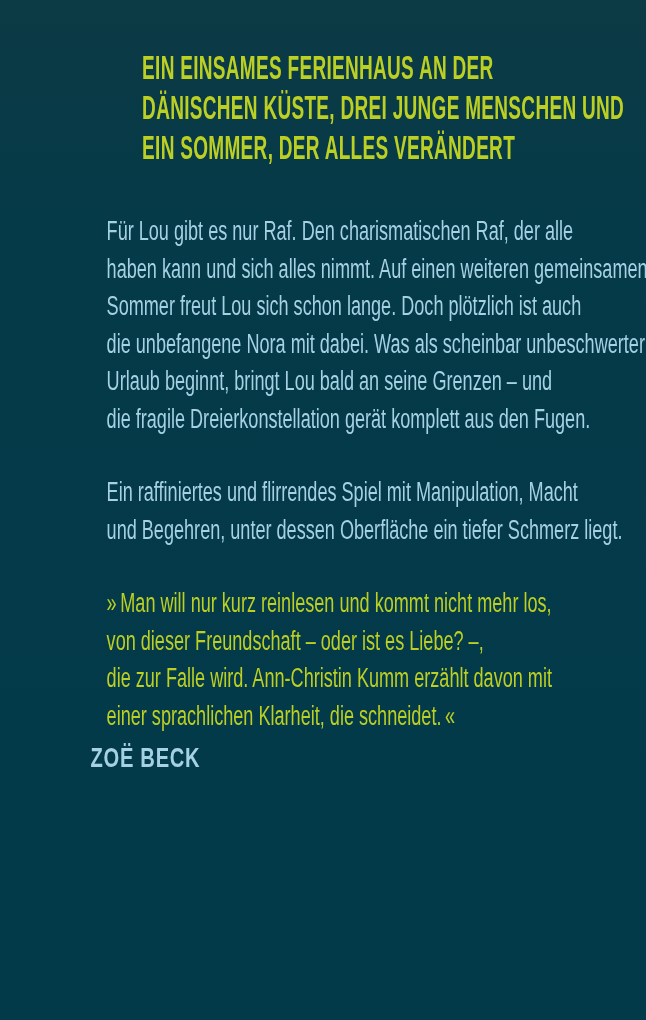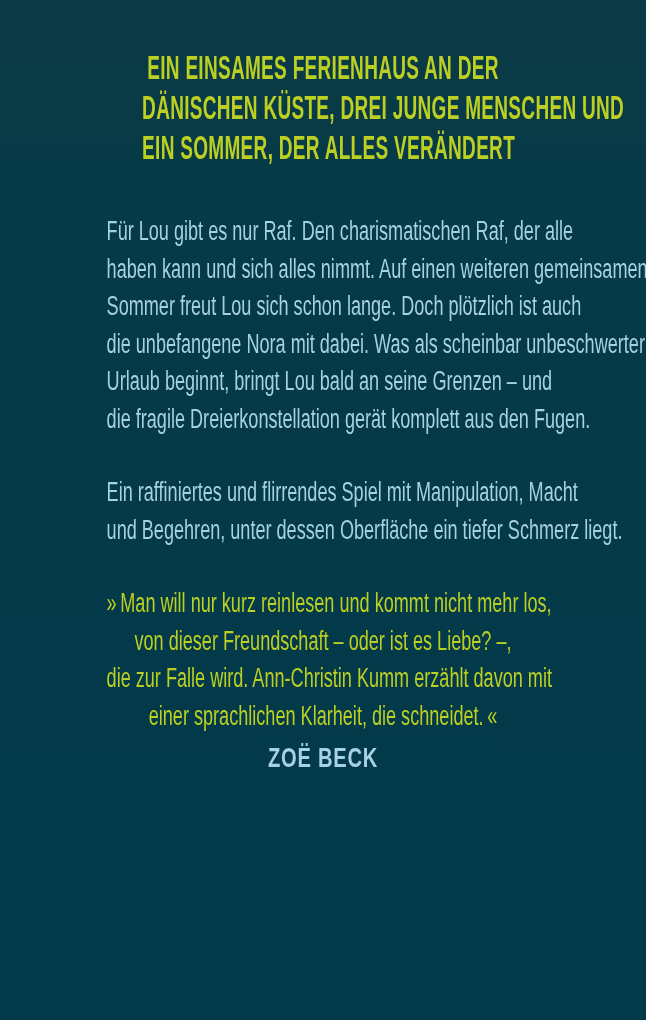--- a/index.html
+++ b/index.html
@@ -17,21 +17,20 @@
   .cover {
     position: relative;
     width: 646px;
     height: 1020px;
     padding-top: 47px;
     overflow: hidden;
     background: linear-gradient(180deg,
       #0c3a45 0%,
       var(--background) 22%,
       #023a4a 100%);
-    text-align: center;
   }
   .line { display: block; }
 
   .tagline {
     color: var(--accent);
     font-weight: bold;
     font-size: 34px;
     line-height: 40px;
     letter-spacing: 0.5px;
     transform: scaleX(0.56);

